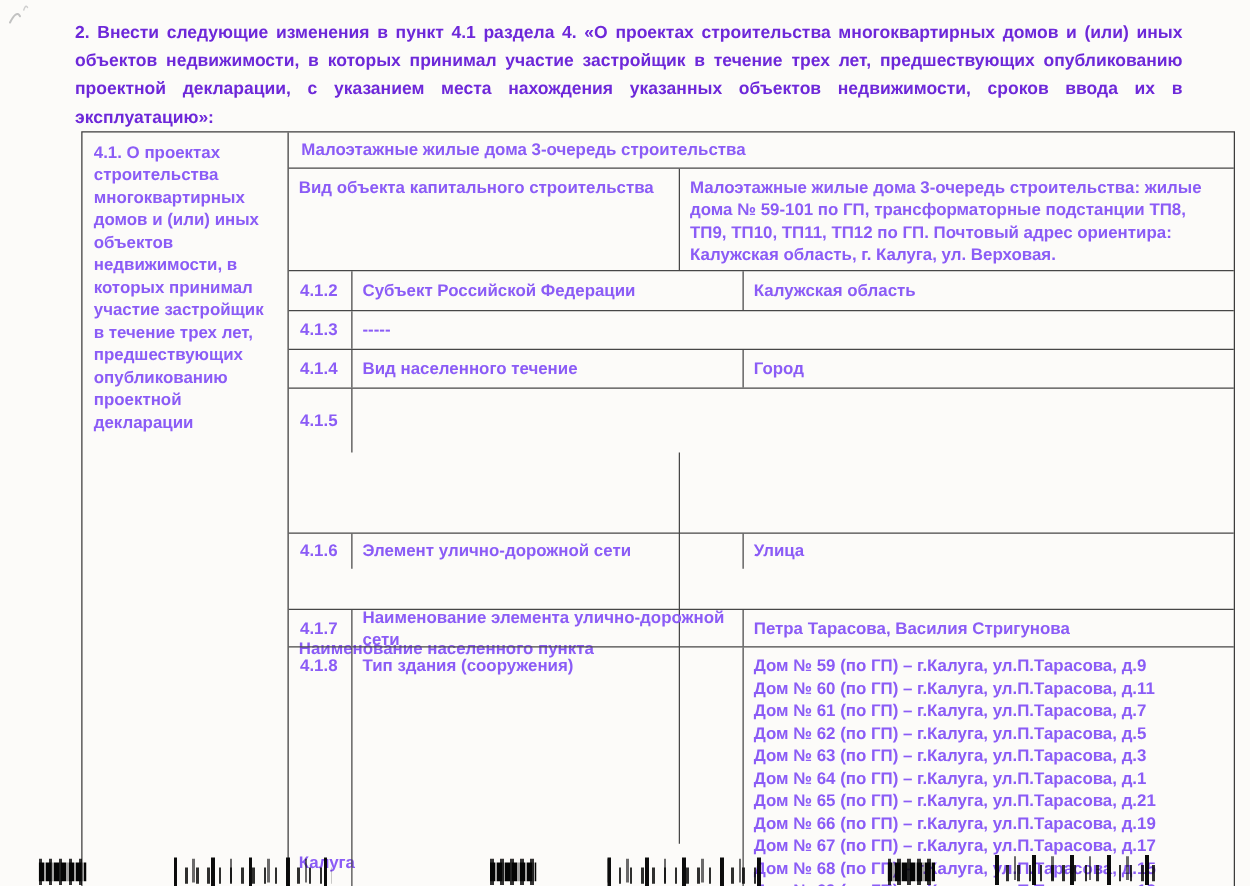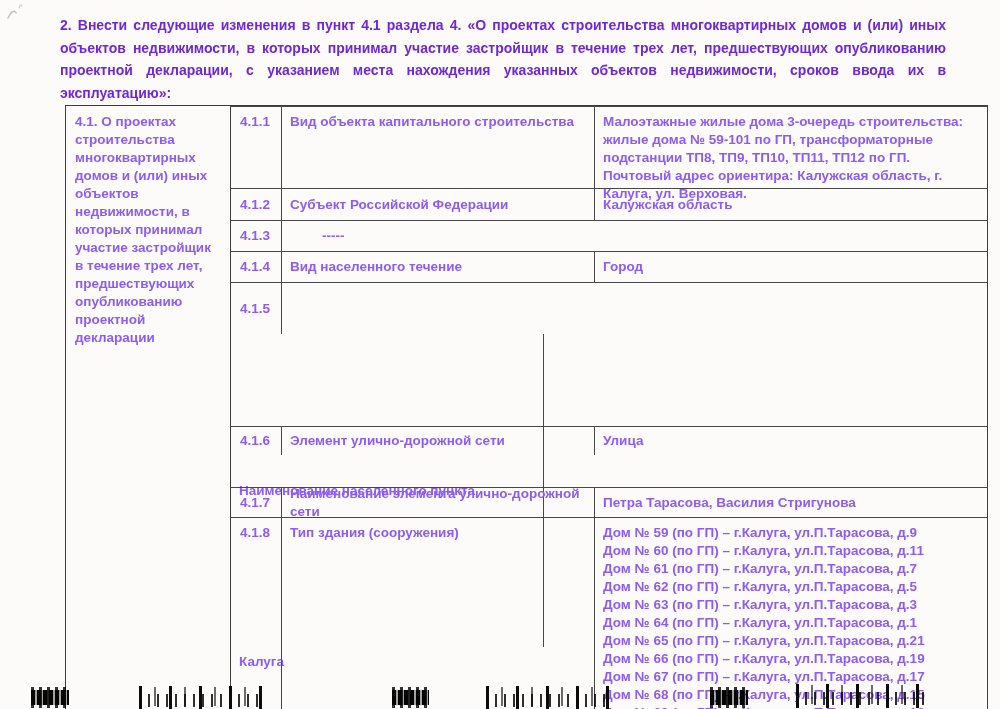--- a/index.html
+++ b/index.html
@@ -50,21 +50,21 @@
   .cell{box-sizing:border-box;padding:6px 8px;display:flex;align-items:center;}
   .cell.num{width:51px;flex:0 0 51px;border-right:1.4px solid #474747;padding-left:9px;}
   .cell.label{width:313px;flex:0 0 313px;border-right:1.4px solid #474747;}
   .cell.val{flex:1;}
   .row.top .cell{align-items:flex-start;}
   .pre{white-space:pre-line;}
 
   
   .rh-0{min-height:82px;}
   .rh-1{min-height:32px;}
-  .rh-2{min-height:31px;gap:32px;}
+  .rh-2{min-height:31px;}
   .rh-3{min-height:31px;}
   .rh-4{min-height:30px;flex-direction:column;}
   .rh-5{min-height:29px;text-align:right;}
   .rh-6{min-height:30px;margin-top:32px;}
   .rh-7{min-height:282px;}
 
   
   .artifact{position:absolute;}
   .comb{
     height:24px;
@@ -91,23 +91,23 @@
     <path d="M4 16 C7 10, 10 7, 12 11" fill="none" stroke="#c2c2c2" stroke-width="1.6" stroke-linecap="round"></path>
     <path d="M15 6 C16 3, 17 2, 18 4" fill="none" stroke="#cfcfcf" stroke-width="1.2" stroke-linecap="round"></path>
   </svg>
 
   <p class="intro">2. Внести следующие изменения в пункт 4.1 раздела 4. «О проектах строительства многоквартирных домов и (или) иных объектов недвижимости, в которых принимал участие застройщик в течение трех лет, предшествующих опубликованию проектной декларации, с указанием места нахождения указанных объектов недвижимости, сроков ввода их в эксплуатацию»:</p>
 
   <div class="doc-table">
     <div class="left-cell">4.1. О проектах строительства многоквартирных домов и (или) иных объектов недвижимости, в которых принимал участие застройщик в течение трех лет, предшествующих опубликованию проектной декларации</div>
     <div class="right-grid">
 
+      <div class="section-row">Малоэтажные жилые дома 3-очередь строительства</div>
 
       <div class="row top rh-0">
-        <div class="cell num">4.1.1</div>
         <div class="cell label">Вид объекта капитального строительства</div>
         <div class="cell val">Малоэтажные жилые дома 3-очередь строительства: жилые дома № 59-101 по ГП, трансформаторные подстанции ТП8, ТП9, ТП10, ТП11, ТП12 по ГП. Почтовый адрес ориентира: Калужская область, г. Калуга, ул. Верховая.</div>
       </div>
 
       <div class="row rh-1">
         <div class="cell num">4.1.2</div>
         <div class="cell label">Субъект Российской Федерации</div>
         <div class="cell val">Калужская область</div>
       </div>
 

